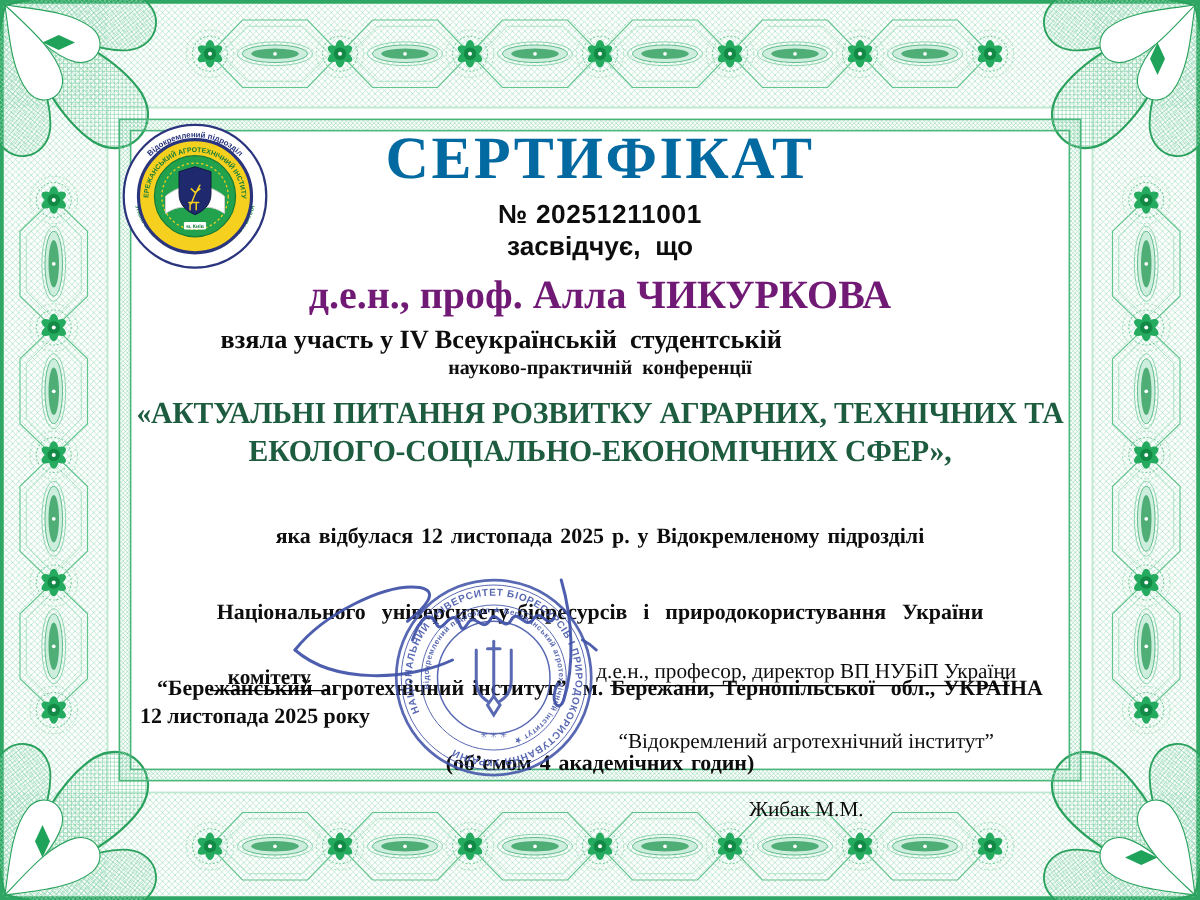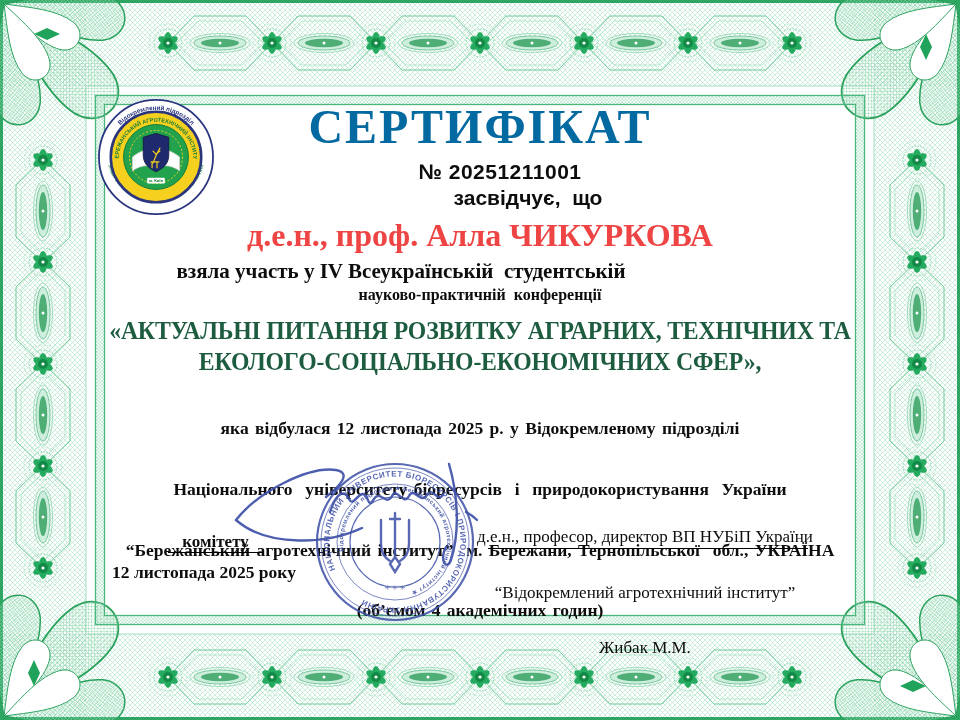--- a/index.html
+++ b/index.html
@@ -9,25 +9,25 @@
   }
   .layer{position:absolute;inset:0;}
   svg{display:block;}
   .t{position:absolute;white-space:pre-wrap;color:#0d0d0d;}
   .center{text-align:center;}
   .content{position:absolute;left:95px;top:0;width:770px;height:720px;}
 
   .title{top:100px;left:0;width:770px;font-size:48px;line-height:54px;font-weight:bold;
          color:#0369a1;letter-spacing:2px;}
   .number{top:160px;left:0;width:770px;font-size:21px;line-height:24px;font-weight:bold;
-          font-family:"Liberation Sans",sans-serif;letter-spacing:.5px;padding-left:20px;}
+          font-family:"Liberation Sans",sans-serif;letter-spacing:.5px;}
   .certifies{top:186px;left:0;width:770px;font-size:21px;line-height:24px;font-weight:bold;
-          font-family:"Liberation Sans",sans-serif;padding-left:48px;}
+          font-family:"Liberation Sans",sans-serif;}
   .recipient{top:215px;left:0;width:770px;font-size:32px;line-height:40px;font-weight:bold;
-          color:#ef4444;}
+          color:#701a75;}
   .part1{top:259px;left:0;width:612px;font-size:21px;line-height:24px;font-weight:bold;}
   .part2{top:283px;left:0;width:770px;font-size:16px;line-height:24px;font-weight:bold;}
   .conf{left:0;width:770px;font-size:24.5px;line-height:30px;font-weight:bold;color:#1e5c40;
         transform:scaleX(.97);transform-origin:50% 50%;letter-spacing:-.2px;}
   .conf1{top:316px;} .conf2{top:347px;}
   .details{top:378px;left:0;width:770px;font-size:17.5px;line-height:20.2px;font-weight:bold;
            word-spacing:2px;text-align:center;}
   .leftblock{left:17px;top:513px;width:190px;font-size:17px;line-height:19px;font-weight:bold;}
   .u-role{display:inline-block;border-bottom:1.6px solid #000;padding:0 14px 1px 14px;}
   .dateline{left:17px;top:562px;width:260px;font-size:17.5px;line-height:20px;font-weight:bold;text-align:left;}

